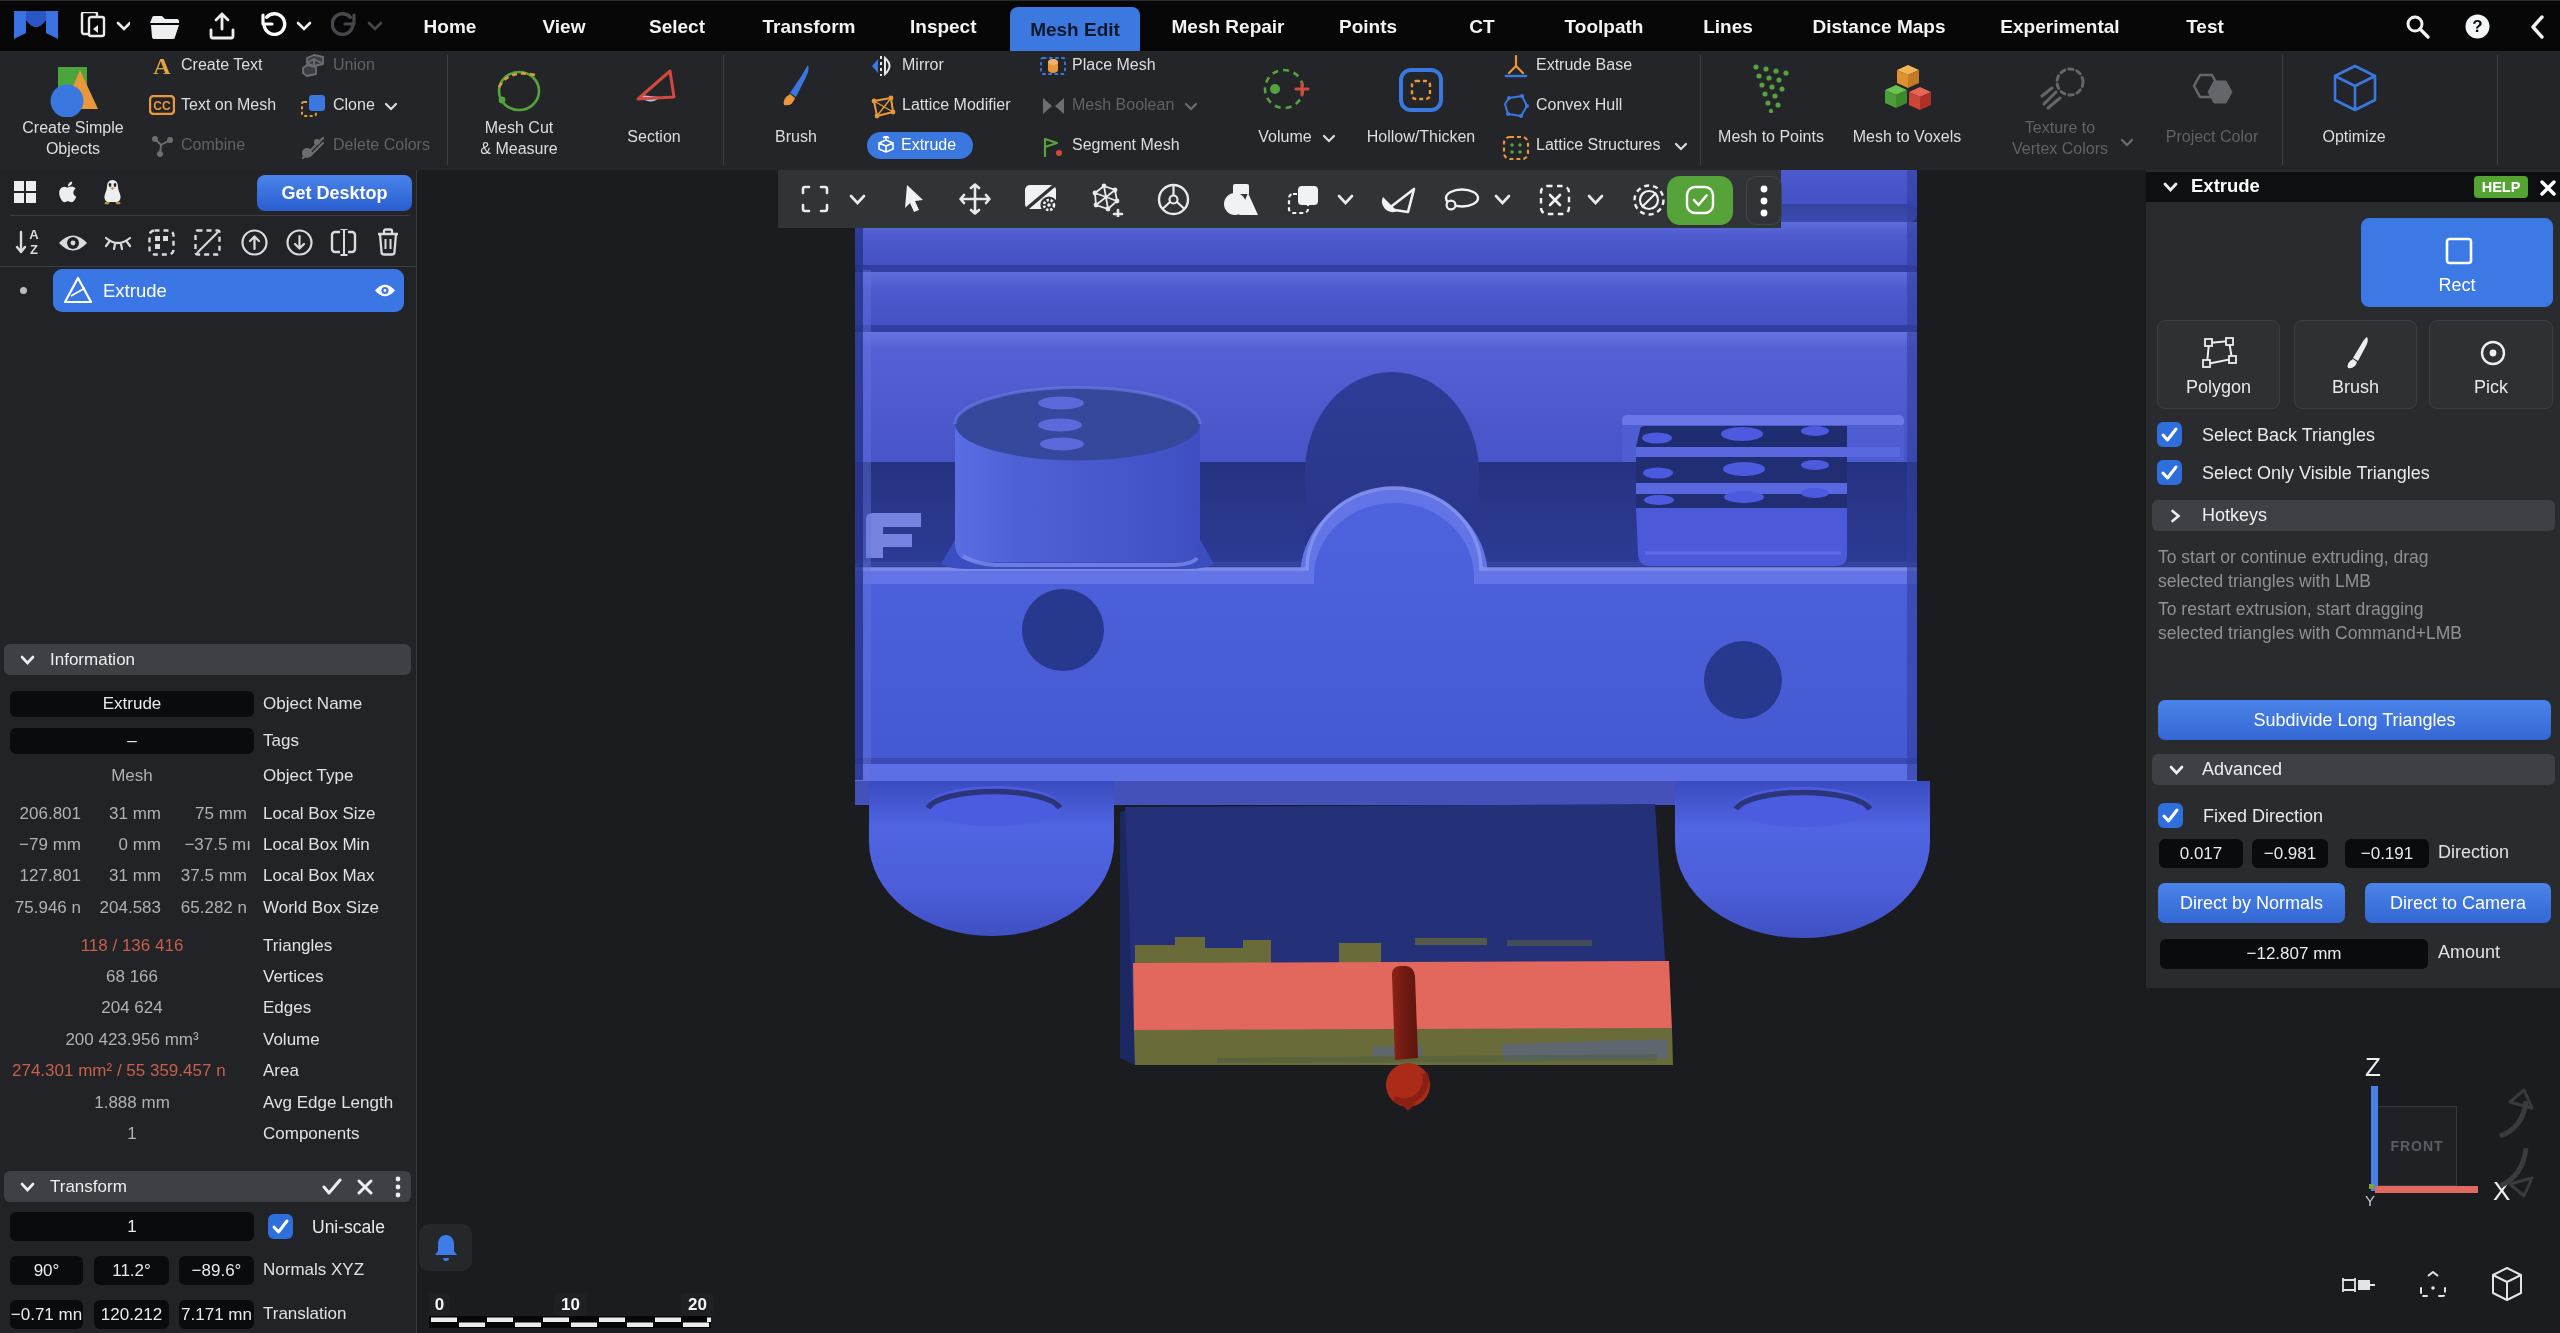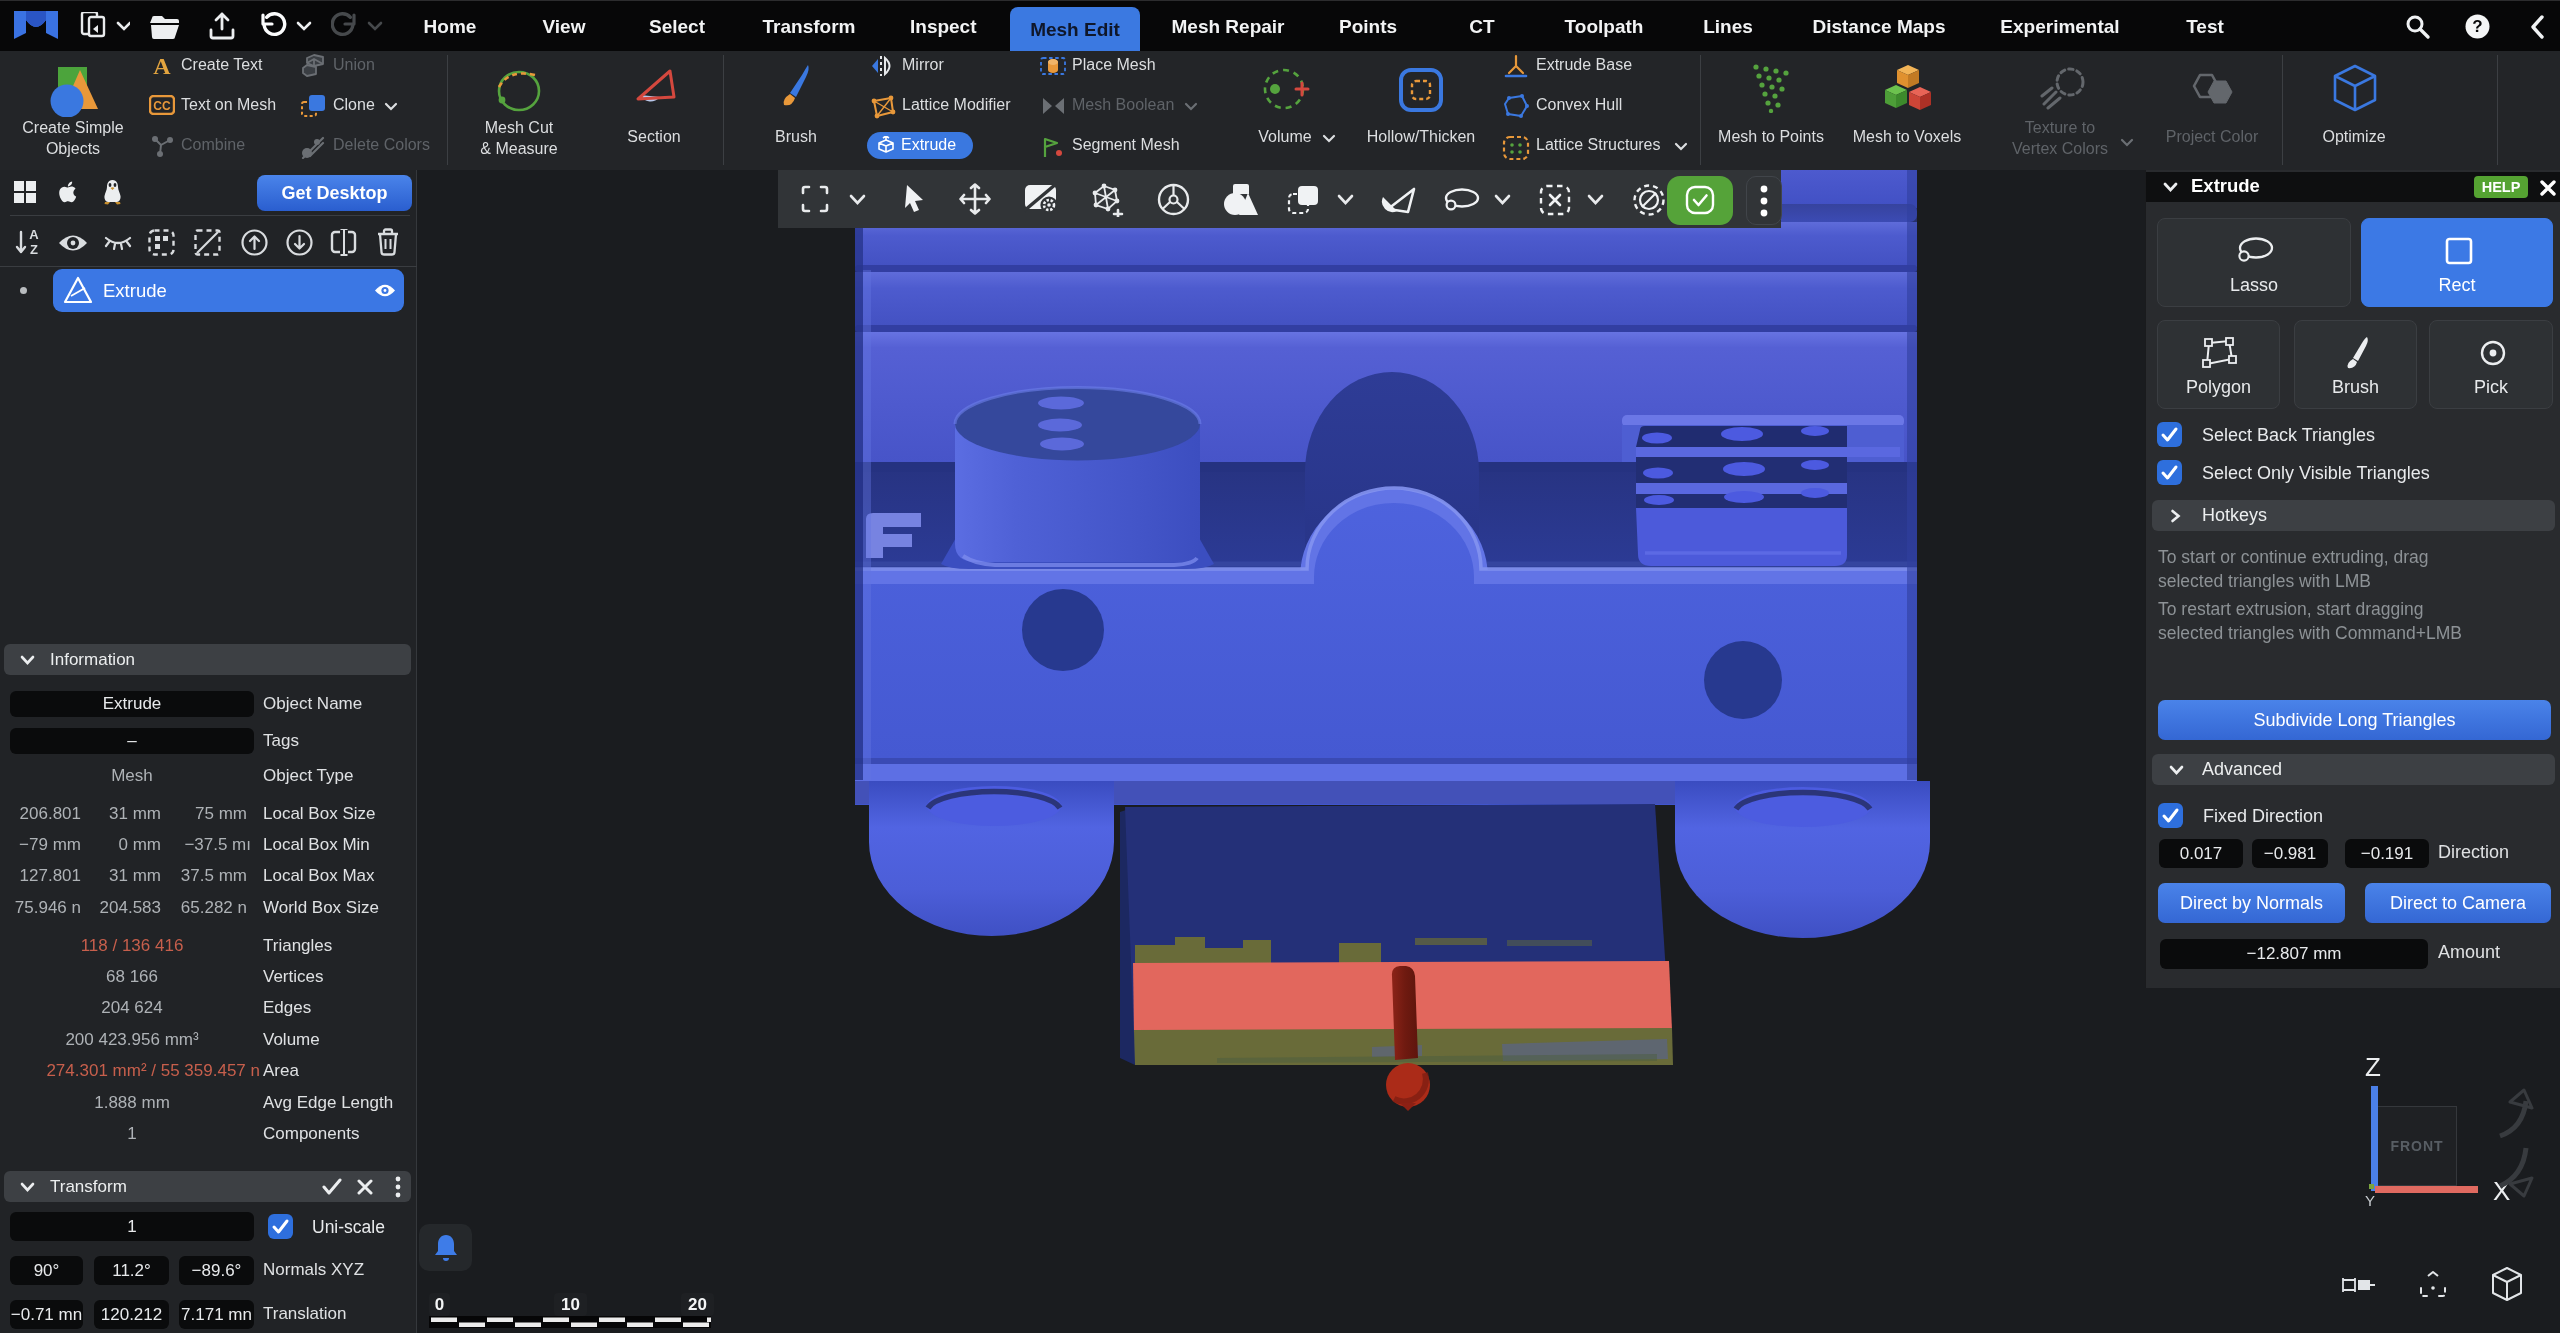--- a/index.html
+++ b/index.html
@@ -706,21 +706,21 @@
     <div class="num" style="left:171px;top:728px;width:76px">65.282 n</div>
     <div class="ilab" style="top:728px">World Box Size</div>
     <div class="num red" style="left:10px;top:766px;width:244px;text-align:center">118 / 136 416</div>
     <div class="ilab" style="top:766px">Triangles</div>
     <div class="num" style="left:10px;top:797px;width:244px;text-align:center">68 166</div>
     <div class="ilab" style="top:797px">Vertices</div>
     <div class="num" style="left:10px;top:828px;width:244px;text-align:center">204 624</div>
     <div class="ilab" style="top:828px">Edges</div>
     <div class="num" style="left:10px;top:860px;width:244px;text-align:center">200 423.956 mm³</div>
     <div class="ilab" style="top:860px">Volume</div>
-    <div class="num red" style="left:4px;top:891px;width:256px;text-align:right;overflow:hidden;white-space:nowrap">274.301 mm² / 55 359.457 n</div>
+    <div class="num red" style="left:12px;top:891px;width:256px;text-align:left;overflow:hidden;white-space:nowrap">274.301 mm² / 55 359.457 n</div>
     <div class="ilab" style="top:891px">Area</div>
     <div class="num" style="left:10px;top:923px;width:244px;text-align:center">1.888 mm</div>
     <div class="ilab" style="top:923px">Avg Edge Length</div>
     <div class="num" style="left:10px;top:954px;width:244px;text-align:center">1</div>
     <div class="ilab" style="top:954px">Components</div>
 
     <div class="sechead" style="left:4px;top:1001px;width:407px">
       <svg style="position:absolute;left:16px;top:10px" width="15" height="12" viewBox="0 0 15 12">
           <path d="M2 3 l5.5 6 l5.5 -6" stroke="#eceef0" stroke-width="2.6" fill="none" stroke-linecap="round"></path>
         </svg>
@@ -757,27 +757,20 @@
     <div class="abs" style="left:0;top:2px;width:415px;height:30px;background:#0e0f10">
       <svg style="position:absolute;left:17px;top:9px" width="15" height="12" viewBox="0 0 15 12">
           <path d="M2 3 l5.5 6 l5.5 -6" stroke="#eceef0" stroke-width="2.8" fill="none" stroke-linecap="round"></path>
         </svg>
       <span style="position:absolute;left:45px;top:3px;font-size:18.5px;font-weight:700;color:#fff">Extrude</span>
       <div style="position:absolute;left:328px;top:4px;width:54px;height:22px;background:#55a332;border-radius:4px;color:#fff;font-size:14.5px;font-weight:700;text-align:center;line-height:22px">HELP</div>
       <svg style="position:absolute;left:394px;top:8px" width="16" height="16" viewBox="0 0 16 16">
           <path d="M2 2 L14 14 M14 2 L2 14" stroke="#fff" stroke-width="3.4" stroke-linecap="round"></path>
         </svg>
     </div>
-    <div class="selbtn" style="left:11px;top:48px;width:194px;height:89px">
-      <svg style="position:absolute;left:77px;top:17px" width="40" height="30" viewBox="0 0 40 30">
-        <ellipse cx="21" cy="12" rx="16" ry="9.5" stroke="#eceef0" stroke-width="2.3" fill="none"></ellipse>
-        <circle cx="9" cy="20" r="4.6" stroke="#eceef0" stroke-width="2.1" fill="#2e3134"></circle>
-      </svg>
-      <div class="lbl">Lasso</div>
-    </div>
     <div class="selbtn" style="left:215px;top:48px;width:192px;height:89px;background:#3c79e5;border-color:#3c79e5">
       <svg style="position:absolute;left:81px;top:16px" width="32" height="32" viewBox="0 0 32 32">
         <rect x="4" y="4" width="24" height="24" rx="2.5" stroke="#fff" stroke-width="2.6" fill="none"></rect>
       </svg>
       <div class="lbl" style="color:#fff">Rect</div>
     </div>
     <div class="selbtn" style="left:11px;top:150px;width:123px;height:89px">
       <svg style="position:absolute;left:43px;top:16px" width="36" height="33" viewBox="0 0 36 33">
         <path d="M8 6 L28 4 L31 22 L6 27 Z" stroke="#eceef0" stroke-width="2" fill="none"></path>
         <g fill="#2e3134" stroke="#eceef0" stroke-width="1.8">

